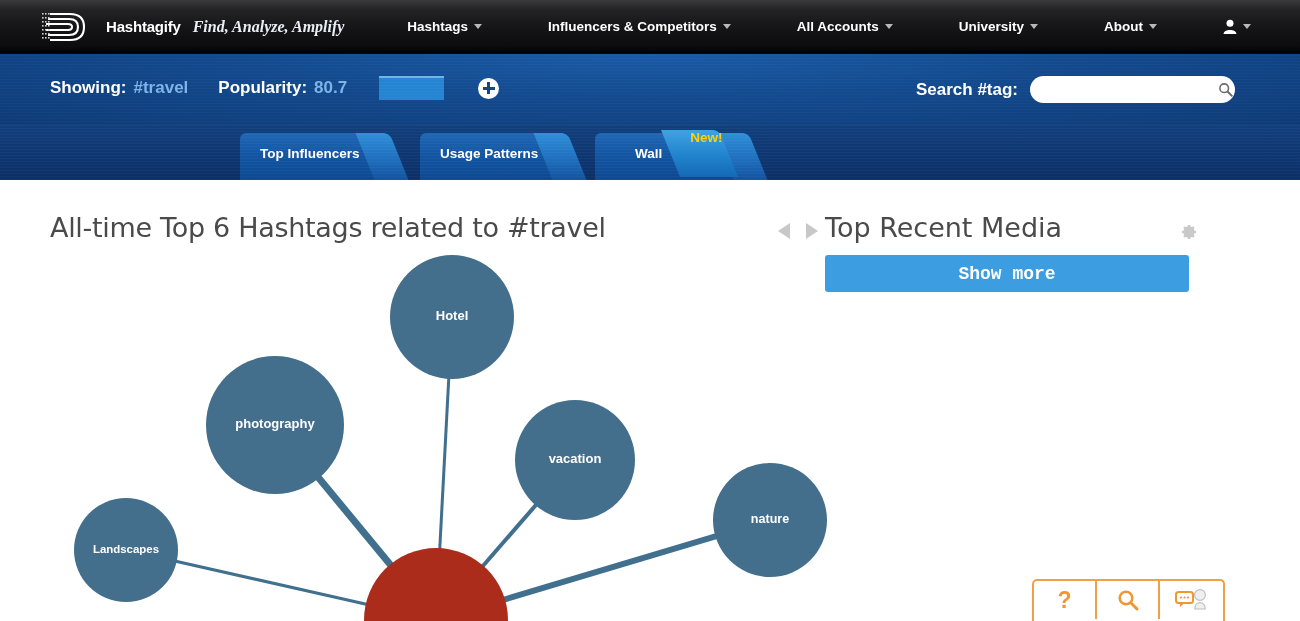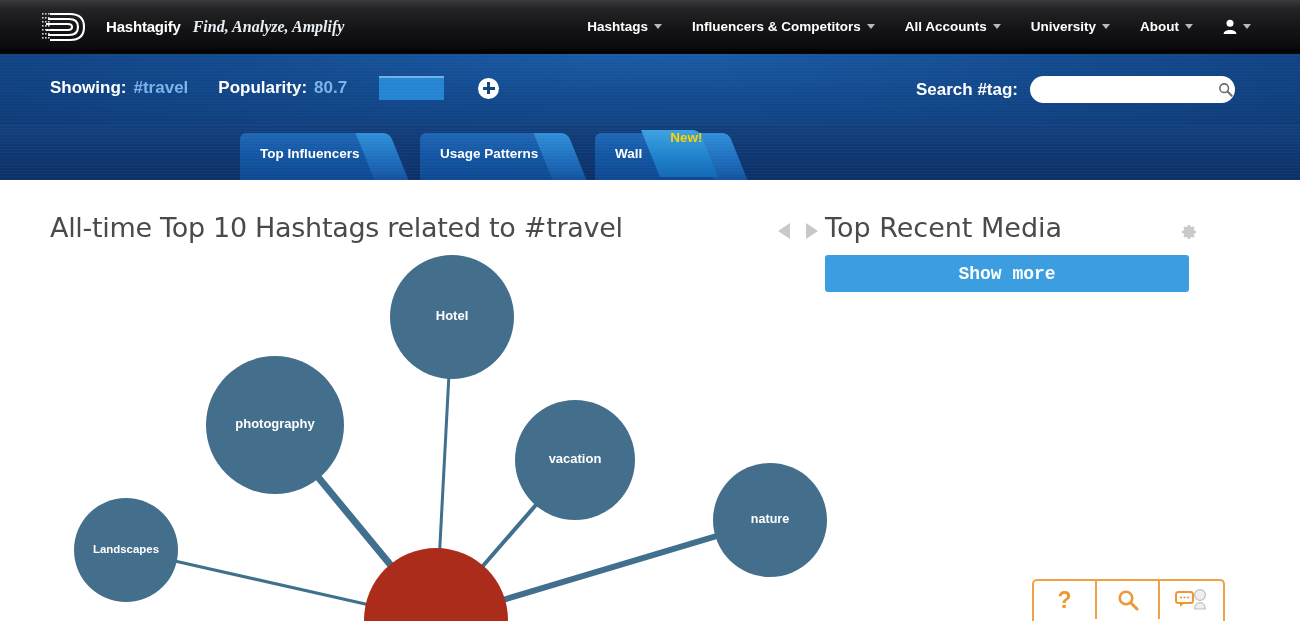--- a/index.html
+++ b/index.html
@@ -19,21 +19,21 @@
   }
   #logo-wrap { display: flex; align-items: center; margin-left: 40px; }
   .logo-mark { width: 58px; height: 38px; margin-right: 8px; }
   .brand-name {
     color: #ffffff; font-size: 15px; font-weight: bold; letter-spacing: -0.2px;
   }
   .brand-tagline {
     color: #e9eef4; font-size: 16px; font-style: italic; margin-left: 12px;
     font-family: "Liberation Serif", serif; font-weight: 600;
   }
-  #mainnav { margin-left: auto; margin-right: 34px; display: flex; align-items: flex-end; }
+  #mainnav { margin-left: auto; margin-right: 34px; display: flex; align-items: flex-end; gap: 36px; }
   .nav-item {
     color: #ffffff; font-size: 13.5px; font-weight: bold;
     padding: 0 15px; display: flex; align-items: center; cursor: pointer;
     white-space: nowrap;
   }
   .caret {
     display: inline-block; margin-left: 6px;
     border-left: 4px solid transparent; border-right: 4px solid transparent;
     border-top: 5px solid #b9b9bd;
   }
@@ -111,21 +111,21 @@
   .tab.active {
     background: linear-gradient(180deg,#fdfdfd 0%,#eeeeee 45%,#dcdcdc 100%);
     color: #4b4b4b;
     z-index: 5;
   }
   .tab.active .skew {
     background: linear-gradient(180deg,#f7f7f7 0%,#e4e4e4 50%,#d3d3d3 100%);
   }
   .tab-label { position: relative; z-index: 2; }
   #tab-wall { display: flex; align-items: center; gap: 0; padding-right: 0; }
-  #tab-wall .wall-txt { padding-right: 18px; position: relative; z-index: 3; }
+  #tab-wall .wall-txt { padding-right: 18px; position: relative; z-index: 3; margin-left: 20px; }
   #tab-wall .new-seg {
     position: relative; z-index: 3; color: #ffd200; font-weight: bold;
     padding: 0 16px 0 10px; height: 47px; display: flex; align-items: flex-start;
   }
   #tab-wall .new-bg {
     position: absolute; left: 0; top: 0; width: 100%; height: 47px;
     background: linear-gradient(180deg,#3fa3e2 0%,#2183cd 55%,#1569b5 100%);
     transform: skewX(22deg); transform-origin: bottom left;
     border-radius: 0 6px 0 0;
   }
@@ -289,21 +289,21 @@
       <span style="position:relative;z-index:4">New!</span>
     </span>
     <span class="skew" style="right:-19px"></span>
   </div>
 
 </div>
 
 <div id="content">
 
   <div id="graph-panel">
-    <h1 id="page-title">All-time Top 10 Hashtags related to #travel</h1>
+    <h1 id="page-title">All-time Top 6 Hashtags related to #travel</h1>
     <div id="title-arrows">
       <span class="tri tri-l"></span>
       <span class="tri tri-r"></span>
     </div>
 
     <svg id="graph-svg" width="845" height="441" viewBox="0 0 845 441">
       <g id="edges">
           <line x1="436" y1="440" x2="452" y2="137" stroke="#41708e" stroke-width="3"></line>
           <line x1="436" y1="440" x2="275" y2="245" stroke="#41708e" stroke-width="7"></line>
           <line x1="436" y1="440" x2="575" y2="280" stroke="#41708e" stroke-width="4"></line>

